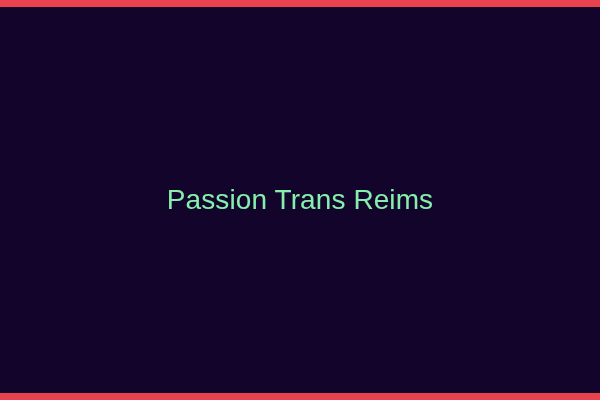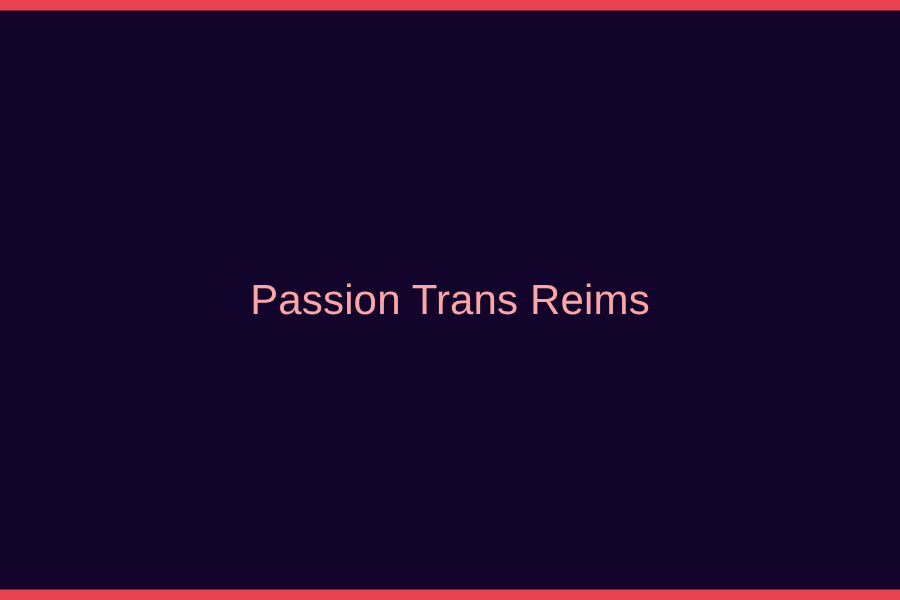--- a/index.html
+++ b/index.html
@@ -44,21 +44,21 @@
     justify-content: center;
   }
 
   .headline {
     margin: 0;
     font-family: "Liberation Sans", sans-serif;
     font-size: 28px;
     font-weight: 400;
     line-height: 1.1;
     letter-spacing: 0.1px;
-    color: #fca5a5;
+    color: #86efac;
     text-align: center;
     white-space: nowrap;
   }
 </style>
 </head>
 <body>
 
 <div class="banner">
 
   <div class="rule rule--top"></div>

